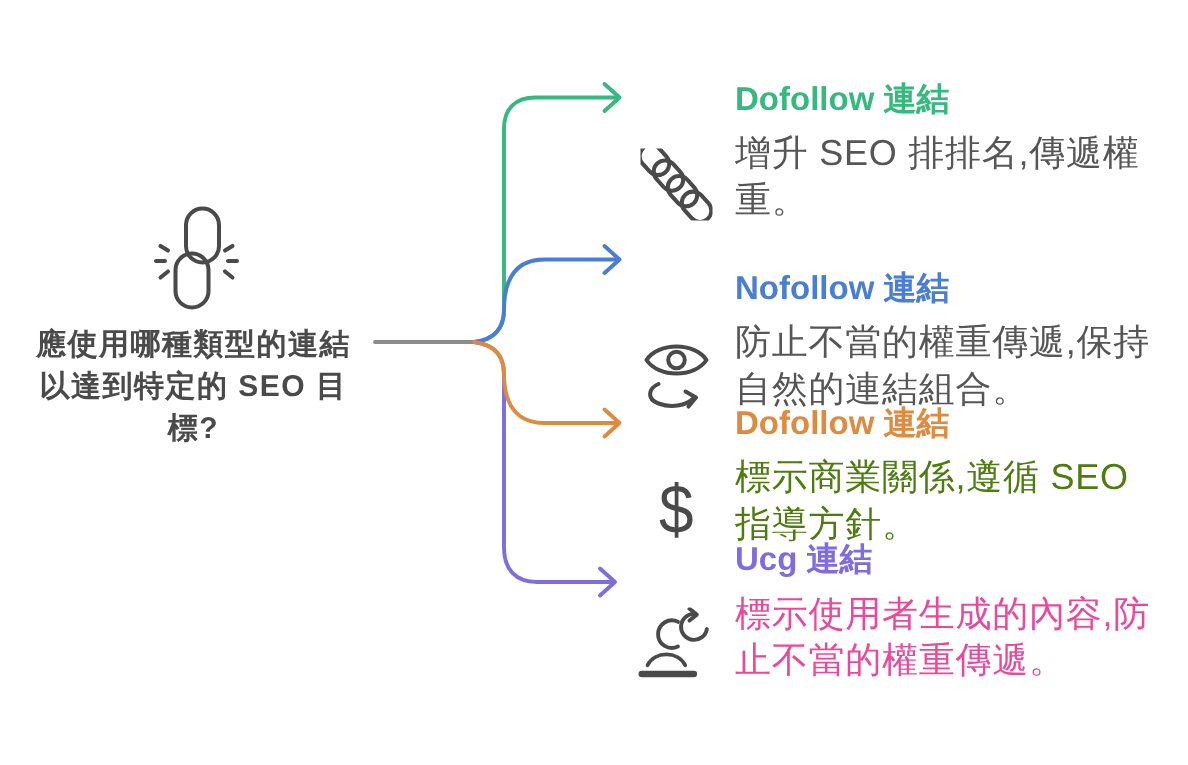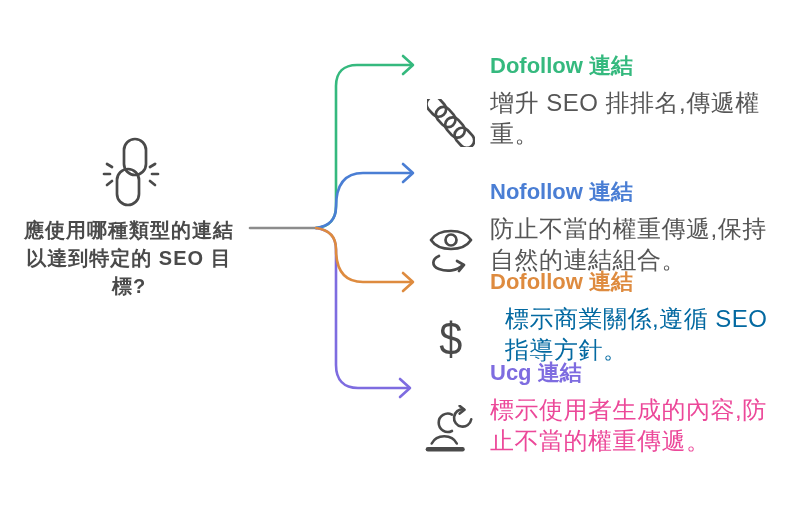--- a/index.html
+++ b/index.html
@@ -96,21 +96,21 @@
       <div class="b-desc" style="color: rgb(86, 86, 86);">防止不當的權重傳遞,保持自然的連結組合。</div>
     </div>
   </div>
 
   <div class="branch b3">
     <div class="icon-box">
       <div class="dollar" style="color: rgb(74, 74, 74);">$</div>
     </div>
     <div class="branch-content">
       <div class="b-title" style="color: rgb(222, 139, 63);">Dofollow 連結</div>
-      <div class="b-desc" style="color: #0369a1; margin-left: 15px;">標示商業關係,遵循 SEO 指導方針。</div>
+      <div class="b-desc" style="color: #4d7c0f;">標示商業關係,遵循 SEO 指導方針。</div>
     </div>
   </div>
 
   <div class="branch b4">
     <div class="icon-box">
       <svg class="icon-svg" width="56" height="50" viewBox="0 0 56 50" style="stroke: rgb(74, 74, 74);">
         <path d="M29,9 A9.5,9.5 0 1 0 29,26"></path>
         <path d="M49,14 A9,9 0 1 1 41,3.5"></path>
         <path d="M37,0 L42,4 L37,8"></path>
         <path d="M8,39 C13,29 29,29 34,39"></path>

